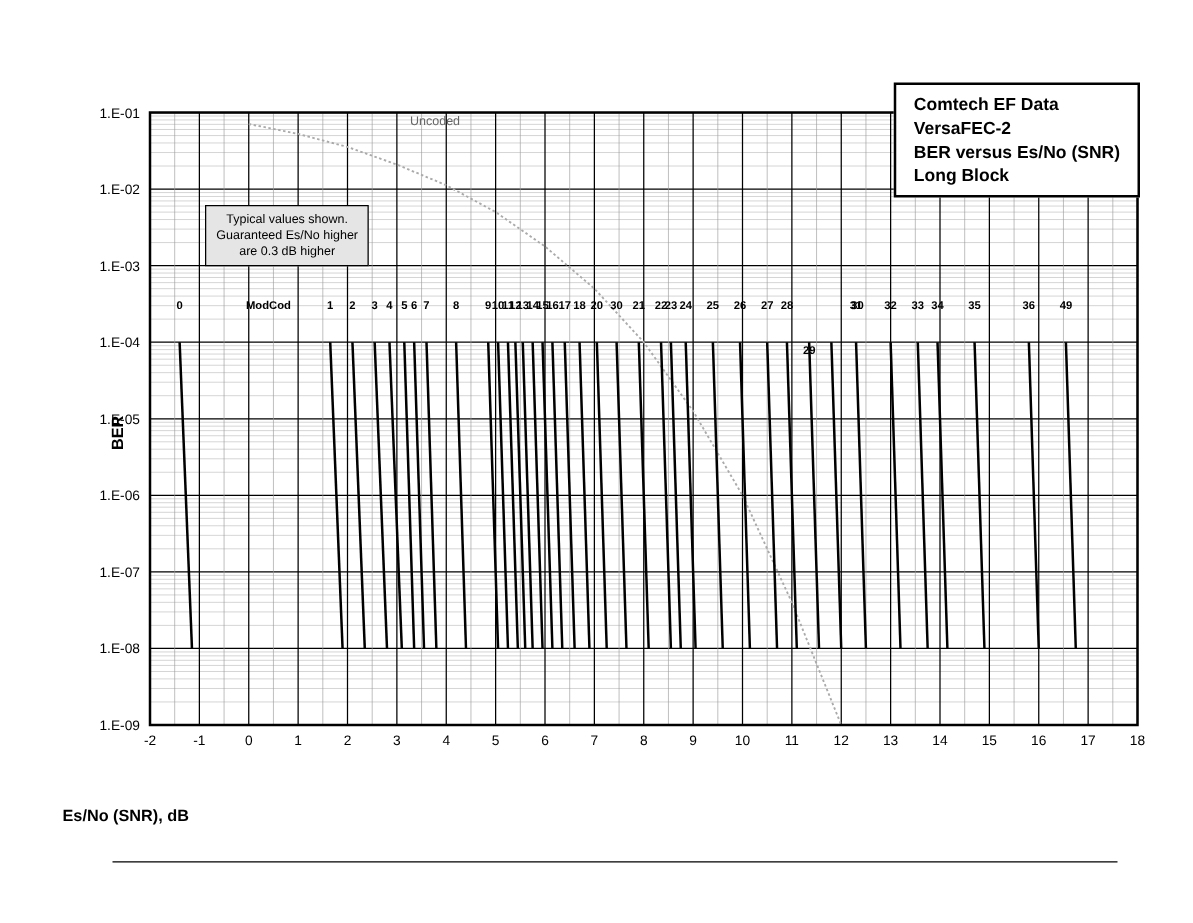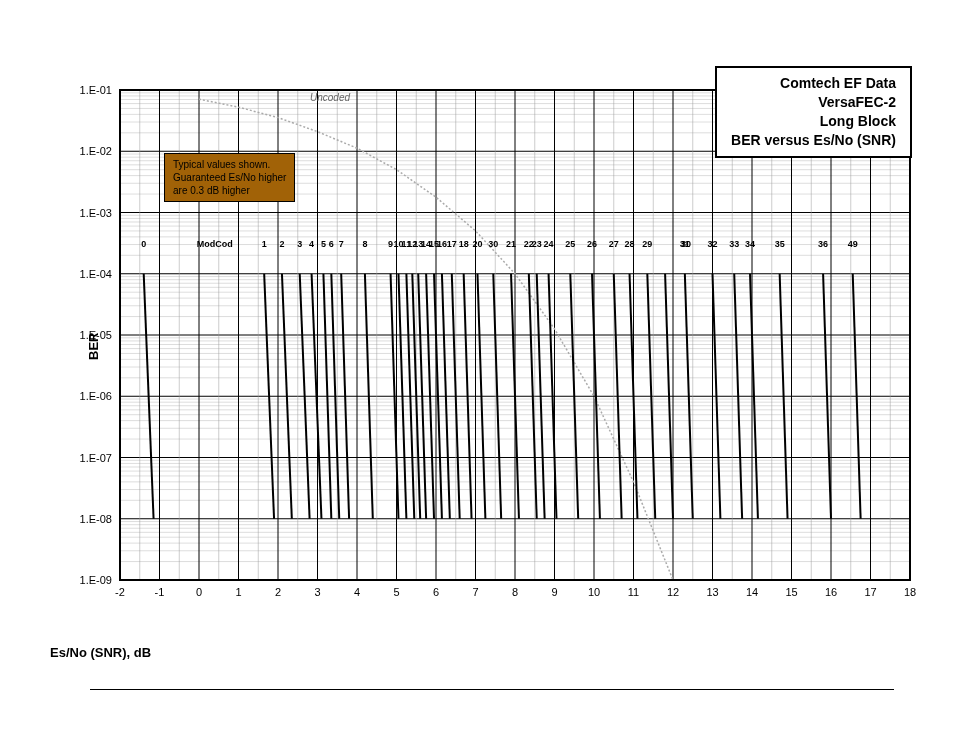--- a/index.html
+++ b/index.html
@@ -7,40 +7,40 @@
   .plot-wrap{position:absolute;left:50px;top:60px;width:870px;height:560px;}
   .ylabel{position:absolute;left:36px;top:300px;transform:rotate(-90deg);transform-origin:left top;font-weight:bold;font-size:13px;}
   .xlabel{position:absolute;left:0;right:0;bottom:-40px;text-align:left;font-weight:bold;font-size:13px;}
   svg{display:block;}
   .tick-major{stroke:#000;stroke-width:1;}
   .tick-minor{stroke:#999;stroke-width:0.5;}
   .grid-log{stroke:#bbb;stroke-width:0.5;}
   .series{stroke:#000;stroke-width:2;fill:none;}
   .uncoded{stroke:#aaa;stroke-width:1.5;fill:none;stroke-dasharray:2 2;}
   .frame{stroke:#000;stroke-width:2;fill:none;}
-  .title-box{position:absolute;right:8px;top:6px;border:2px solid #000;background:#fff;padding:6px 14px;text-align:right;font-weight:bold;font-size:14px;line-height:1.35;margin-left:16px;}
-  .note-box{position:absolute;left:114px;top:93px;border:1.5px solid #000;background:#a16207;padding:4px 8px;font-size:10px;line-height:1.3;}
-  .uncoded-label{position:absolute;left:260px;top:32px;font-size:10px;color:#666;font-style:italic;}
+  .title-box{position:absolute;right:8px;top:6px;border:2px solid #000;background:#fff;padding:6px 14px;text-align:left;font-weight:bold;font-size:14px;line-height:1.35;margin-left:16px;}
+  .note-box{position:absolute;left:114px;top:104px;border:1.5px solid #000;background:#e5e5e5;padding:4px 8px;text-align:center;font-size:10px;line-height:1.3;}
+  .uncoded-label{position:absolute;left:278px;top:32px;font-size:10px;color:#666;}
   .modcod-row{position:absolute;left:0;top:183px;width:100%;height:16px;font-size:9px;font-weight:bold;}
   .modcod-row span{position:absolute;transform:translateX(-50%);white-space:nowrap;}
   .hr{position:absolute;left:90px;right:60px;bottom:48px;border-top:1.5px solid #000;}
 </style>
 </head>
 <body>
 
 <div class="page">
   <div class="plot-wrap">
 
     <div class="ylabel">BER</div>
 
     <div class="title-box">
       <div>Comtech EF Data</div>
       <div>VersaFEC-2</div>
+      <div>BER versus Es/No (SNR)</div>
       <div>Long Block</div>
-      <div>BER versus Es/No (SNR)</div>
     </div>
 
     <div class="note-box">
       <div>Typical values shown.</div>
       <div>Guaranteed Es/No higher</div>
       <div>are 0.3 dB higher</div>
     </div>
 
     <div class="uncoded-label">Uncoded</div>
 
@@ -68,21 +68,21 @@
         <span style="left: 427.475px;">20</span>
         <span style="left: 443.275px;">30</span>
         <span style="left: 461.05px;">21</span>
         <span style="left: 478.825px;">22</span>
         <span style="left: 486.725px;">23</span>
         <span style="left: 498.575px;">24</span>
         <span style="left: 520.3px;">25</span>
         <span style="left: 542.025px;">26</span>
         <span style="left: 563.75px;">27</span>
         <span style="left: 579.55px;">28</span>
-        <span style="left: 597.325px;">29</span>
+        <span style="left: 597.325px; margin-top: 36px;">29</span>
         <span style="left: 636px; text-align: center;">30</span>
         <span style="left: 634.85px;">31</span>
         <span style="left: 662.5px;">32</span>
         <span style="left: 684.225px;">33</span>
         <span style="left: 700.025px;">34</span>
         <span style="left: 729.65px;">35</span>
         <span style="left: 773.1px;">36</span>
         <span style="left: 802.725px;">49</span>
       </div>
 

